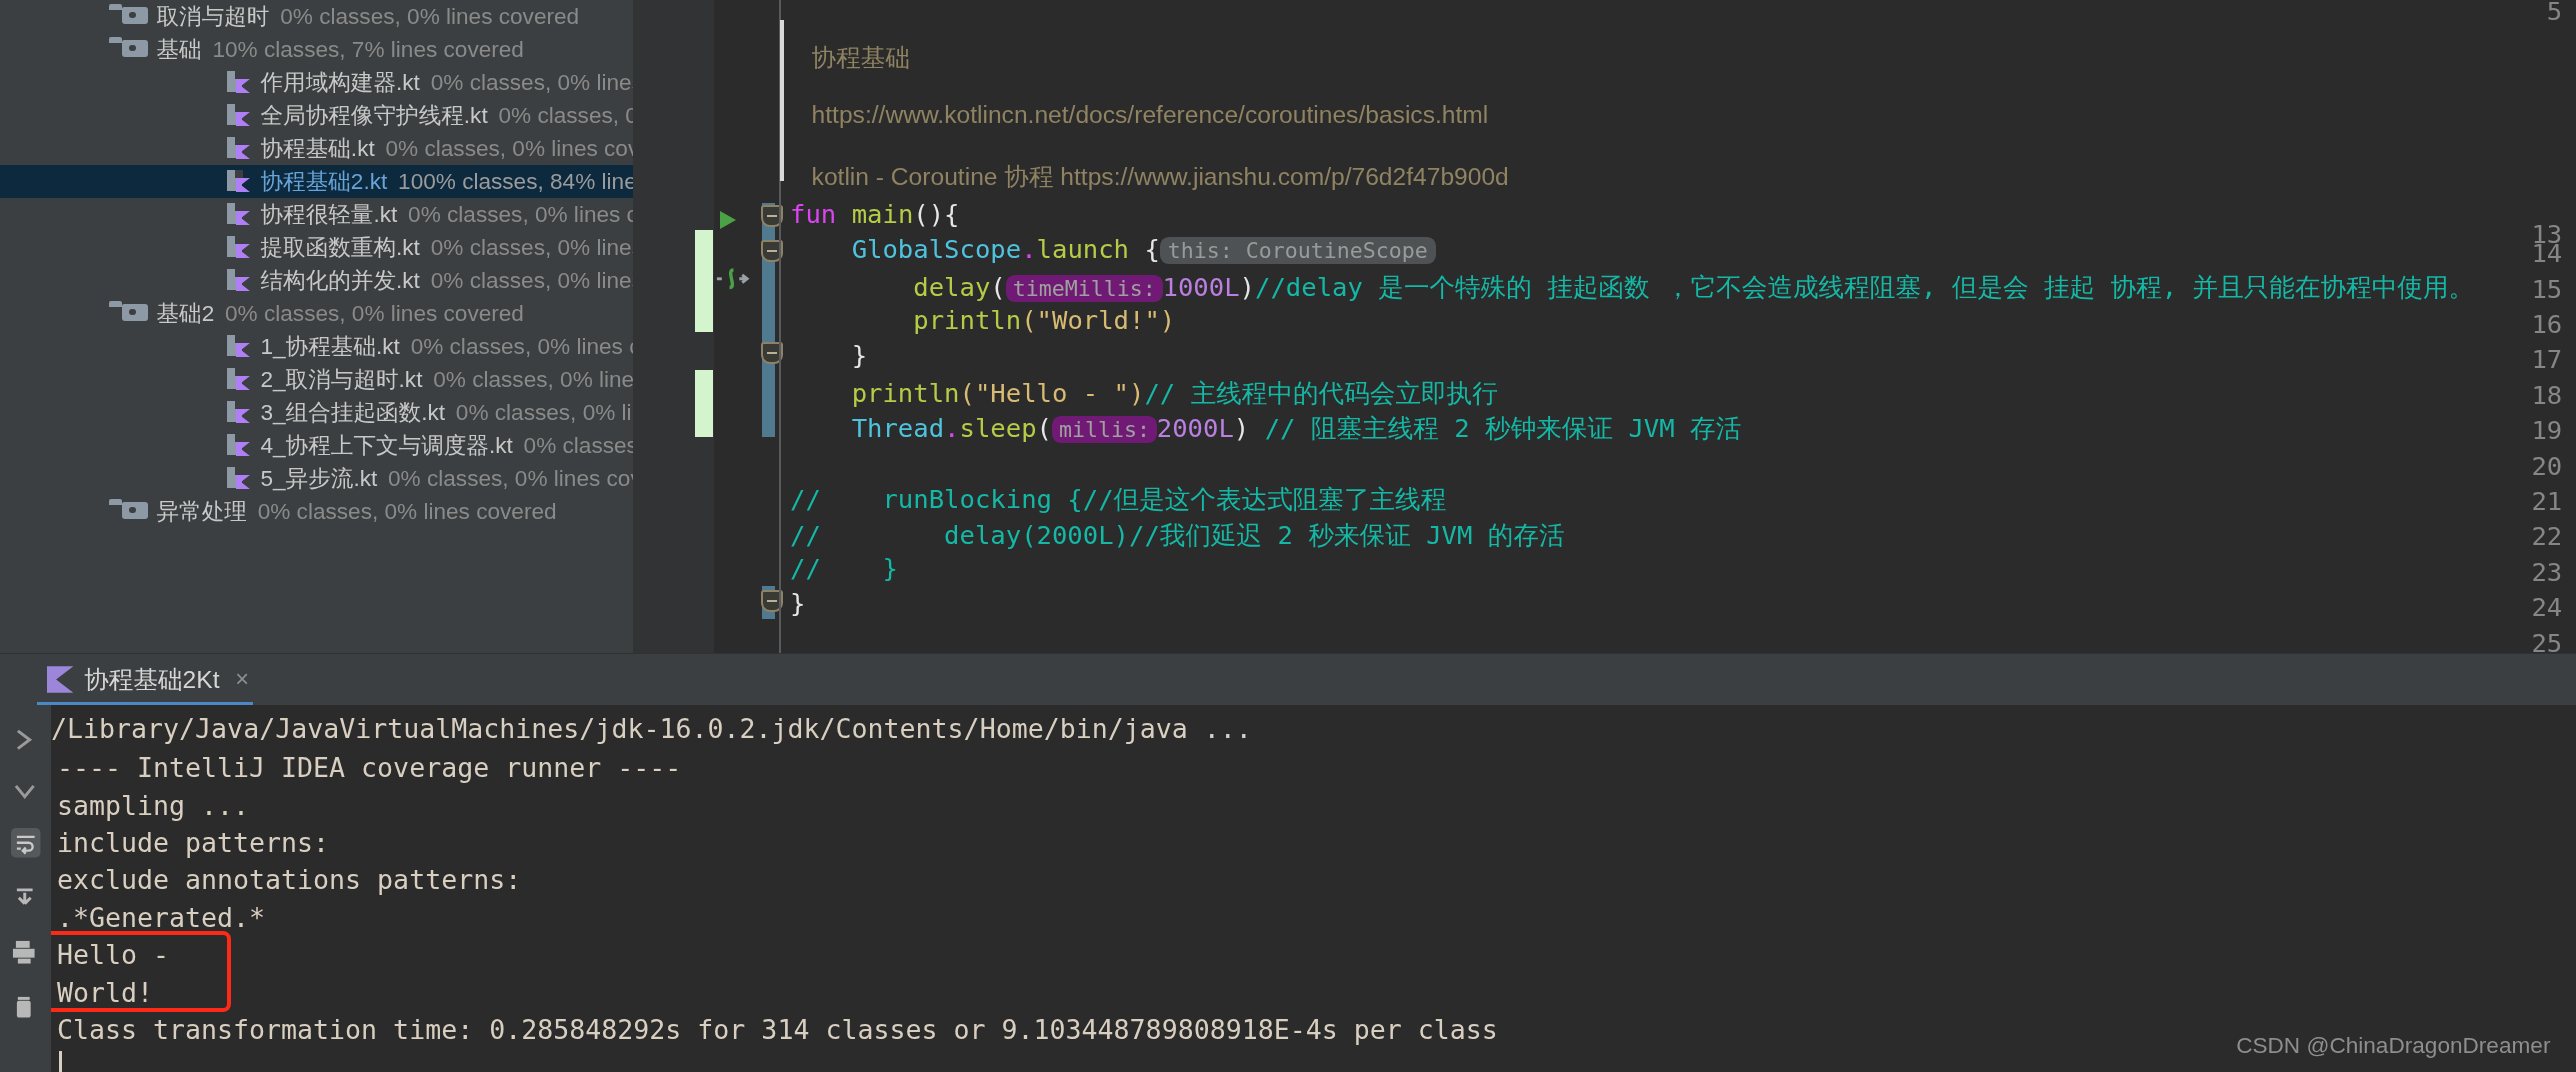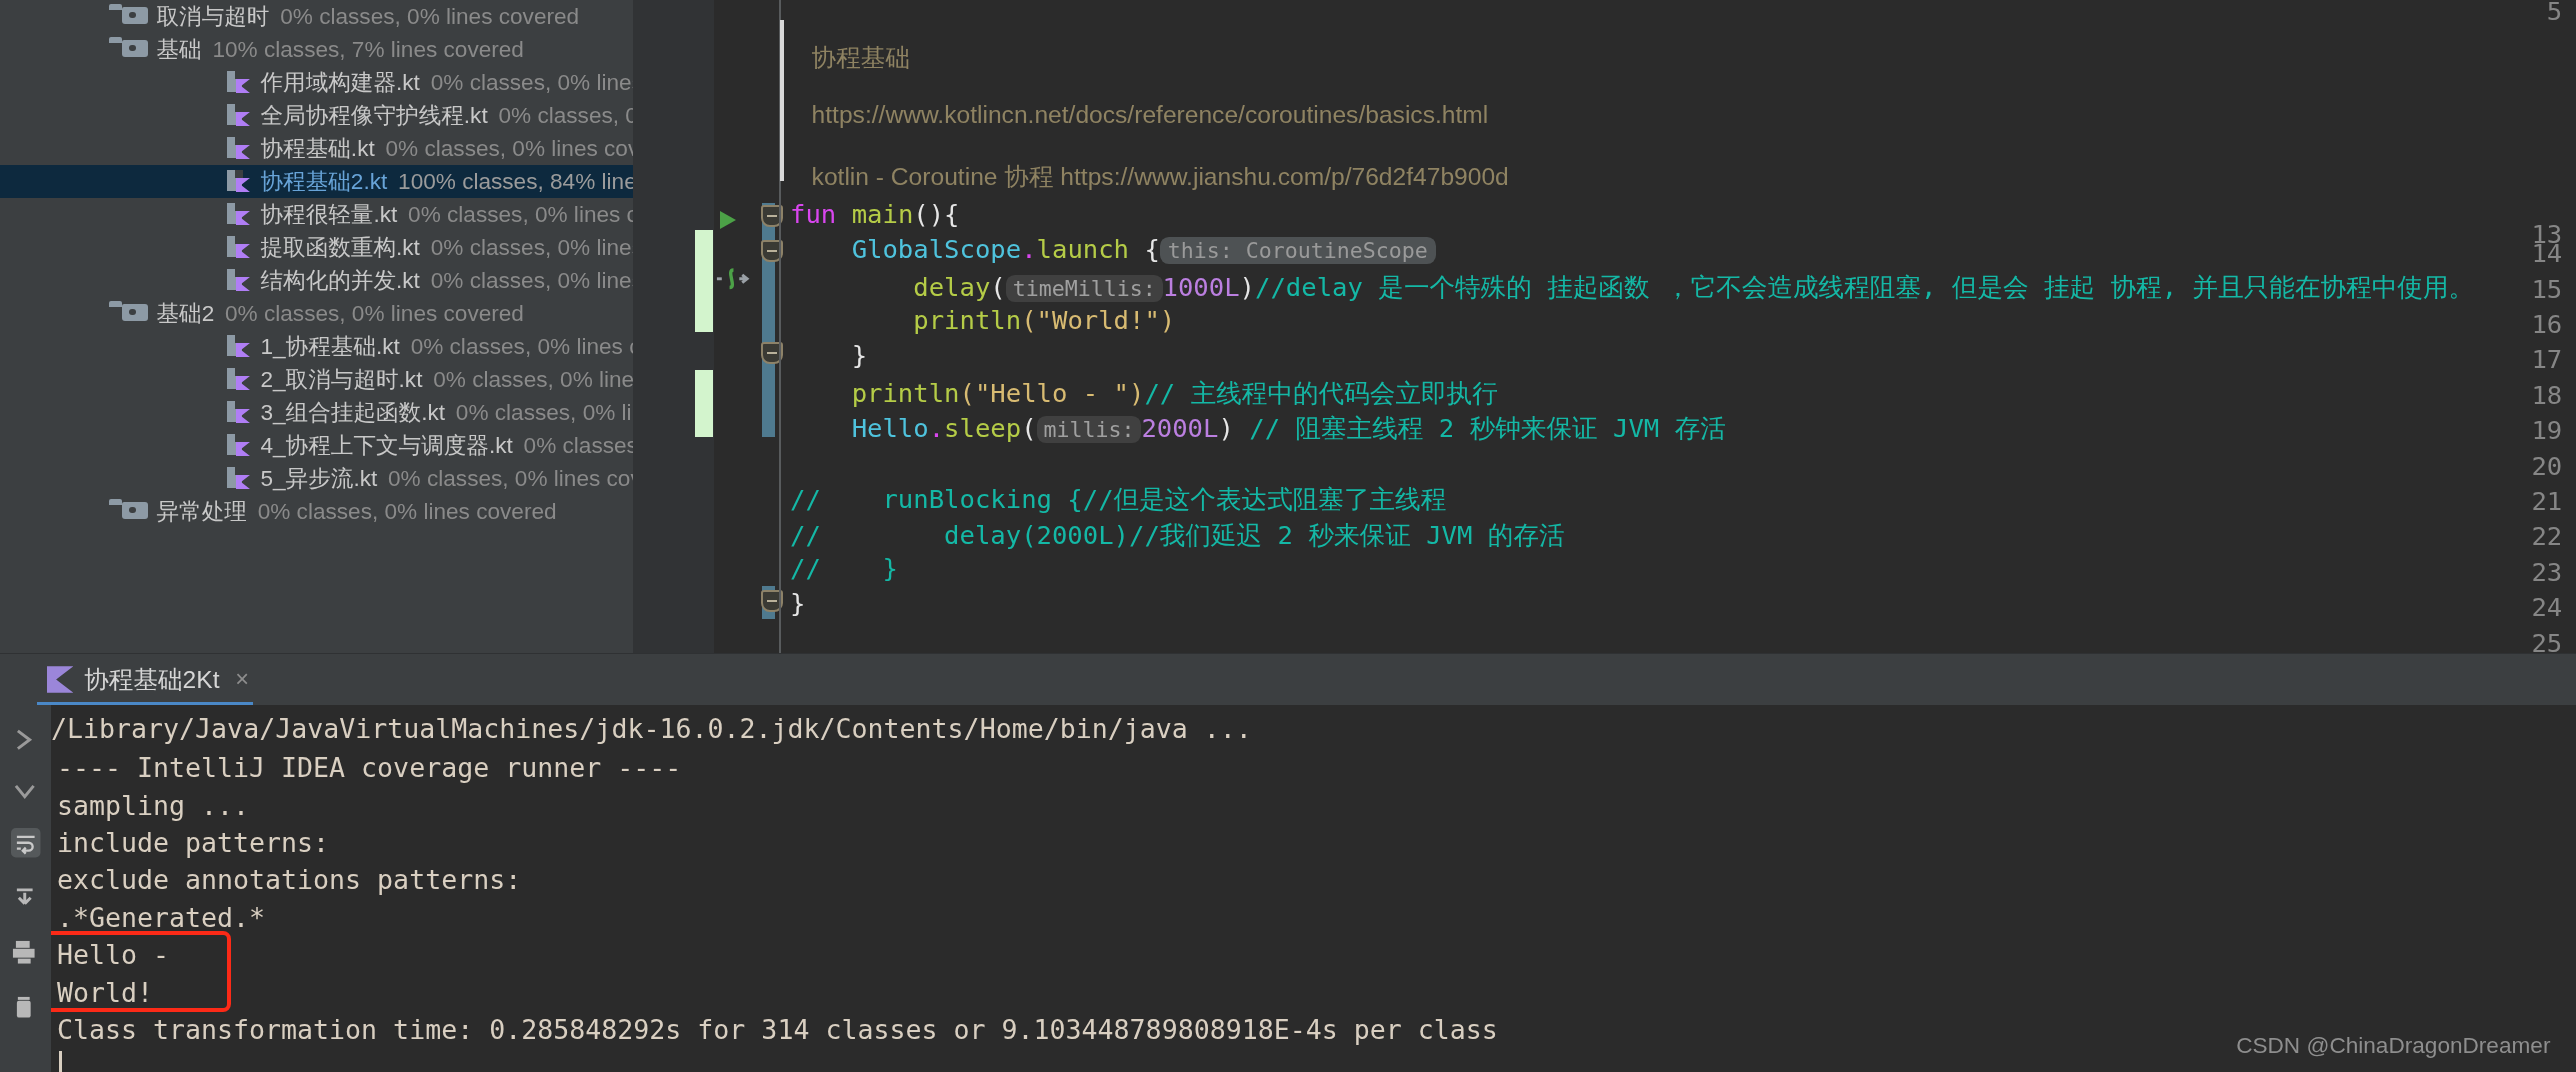--- a/index.html
+++ b/index.html
@@ -105,21 +105,21 @@
   }
 
   .kw{ color:#d946ef; }
   .fn{ color:#b5cc47; }
   .plain{ color:#e6e6e6; }
   .type{ color:#4fc3dd; }
   .str{ color:#d8bb72; }
   .num{ color:#bb7fe0; }
   .cmt{ color:#14b8a6; }
   .param{
-    background:#404040; color:#a0a0a0; border-radius:8.9px; padding:1px 6.9px;
+    background:#701a75; color:#a0a0a0; border-radius:8.9px; padding:1px 6.9px;
     font-size:21.6px;
   }
   .hintpill{
     background:#4e5254; color:#9a9a9a; border-radius:8.9px; padding:1px 7.9px; font-size:21.6px;
   }
 
   
   .runpanel{
     position:absolute; left:0; top:654px; width:2576px; height:418px; background:#3c3f41;
   }
@@ -338,21 +338,21 @@
       <div class="cl" style="top:234px;"><span class="plain">    </span><span class="type">GlobalScope</span><span class="kw">.</span><span class="fn">launch</span><span class="plain"> {</span><span class="hintpill">this: CoroutineScope</span></div>
 
       <div class="cl" style="top:270px;"><span class="plain">        </span><span class="fn">delay</span><span class="plain">(</span><span class="param">timeMillis:</span><span class="num">1000L</span><span class="plain">)</span><span class="cmt">//delay 是一个特殊的 挂起函数 ，它不会造成线程阻塞, 但是会 挂起 协程, 并且只能在协程中使用。</span></div>
 
       <div class="cl" style="top:305px;"><span class="plain">        </span><span class="fn">println</span><span class="str">("World!")</span></div>
 
       <div class="cl" style="top:340px;"><span class="plain">    </span><span class="plain">}</span></div>
 
       <div class="cl" style="top:376px;"><span class="plain">    </span><span class="fn">println</span><span class="str">("Hello - ")</span><span class="cmt">// 主线程中的代码会立即执行</span></div>
 
-      <div class="cl" style="top:411px;"><span class="plain">    </span><span class="type">Hello</span><span class="kw">.</span><span class="fn">sleep</span><span class="plain">(</span><span class="param">millis:</span><span class="num">2000L</span><span class="plain">)</span><span class="cmt"> // 阻塞主线程 2 秒钟来保证 JVM 存活</span></div>
+      <div class="cl" style="top:411px;"><span class="plain">    </span><span class="type">Thread</span><span class="kw">.</span><span class="fn">sleep</span><span class="plain">(</span><span class="param">millis:</span><span class="num">2000L</span><span class="plain">)</span><span class="cmt"> // 阻塞主线程 2 秒钟来保证 JVM 存活</span></div>
 
       <div class="cl cmt" style="top:482px;">//    runBlocking {//但是这个表达式阻塞了主线程</div>
       <div class="cl cmt" style="top:518px;">//        delay(2000L)//我们延迟 2 秒来保证 JVM 的存活</div>
       <div class="cl cmt" style="top:553px;">//    }</div>
       <div class="cl plain" style="top:588px;">}</div>
     </div>
   </div>
 
   <div class="divider-h"></div>
 

